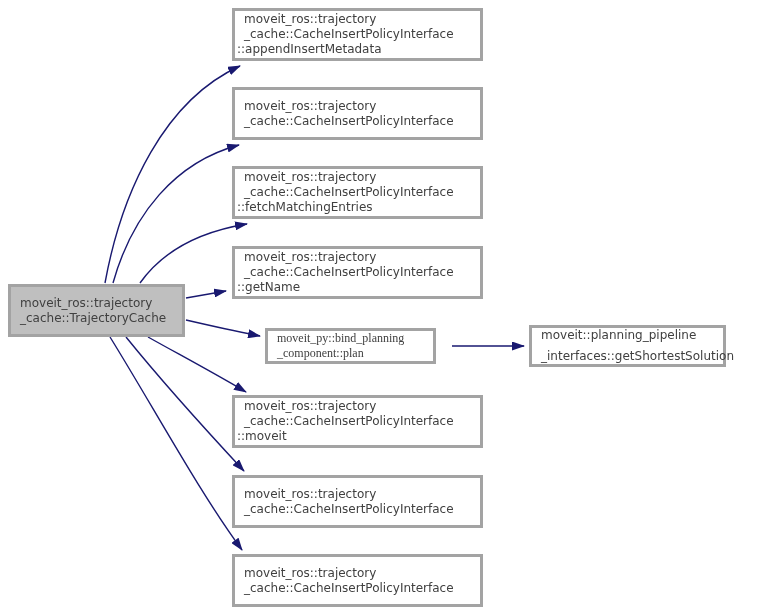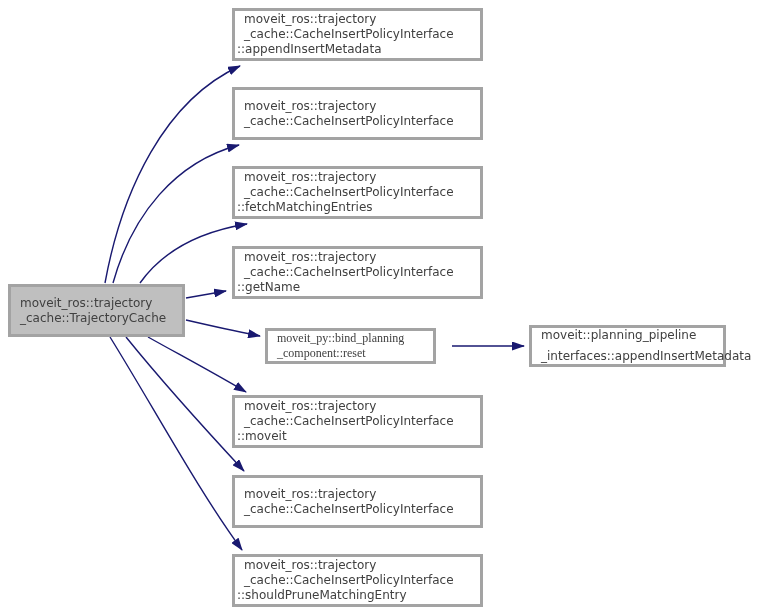--- a/index.html
+++ b/index.html
@@ -107,38 +107,37 @@
   </div>
 
   <div class="node" id="n-getname">
     <div class="ln">moveit_ros::trajectory</div>
     <div class="ln">_cache::CacheInsertPolicyInterface</div>
     <div class="ln c">::getName</div>
   </div>
 
   <div class="node" id="n-plan">
     <div class="ln">moveit_py::bind_planning</div>
-    <div class="ln">_component::reset</div>
+    <div class="ln">_component::plan</div>
   </div>
 
   <div class="node" id="n-shortest">
     <div class="ln">moveit::planning_pipeline</div>
-    <div class="ln">_interfaces::appendInsertMetadata</div>
+    <div class="ln">_interfaces::getShortestSolution</div>
   </div>
 
   <div class="node" id="n-reset">
     <div class="ln">moveit_ros::trajectory</div>
     <div class="ln">_cache::CacheInsertPolicyInterface</div>
     <div class="ln c">::moveit</div>
   </div>
 
   <div class="node" id="n-shouldins">
     <div class="ln">moveit_ros::trajectory</div>
     <div class="ln">_cache::CacheInsertPolicyInterface</div>
   </div>
 
   <div class="node" id="n-shouldprune">
     <div class="ln">moveit_ros::trajectory</div>
     <div class="ln">_cache::CacheInsertPolicyInterface</div>
-    <div class="ln c">::shouldPruneMatchingEntry</div>
   </div>
 
 </div>
 
 </body></html>

